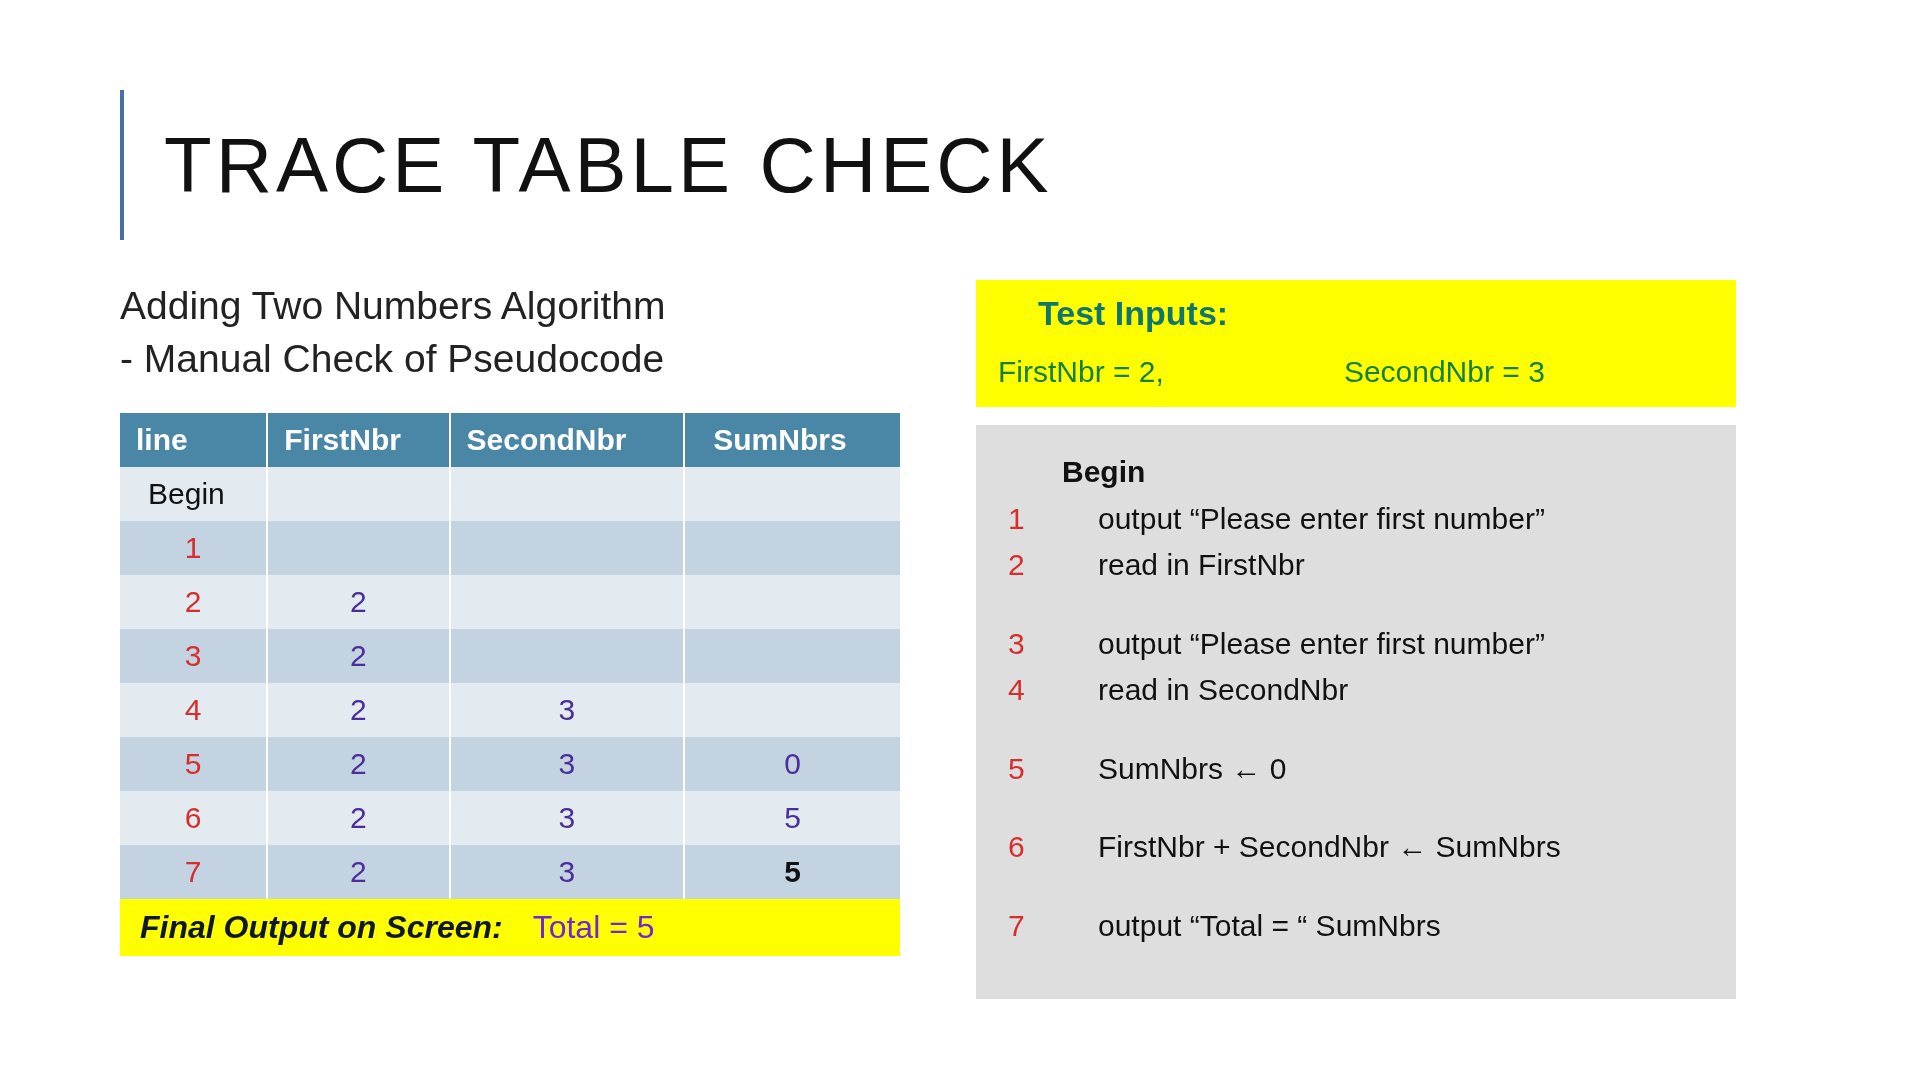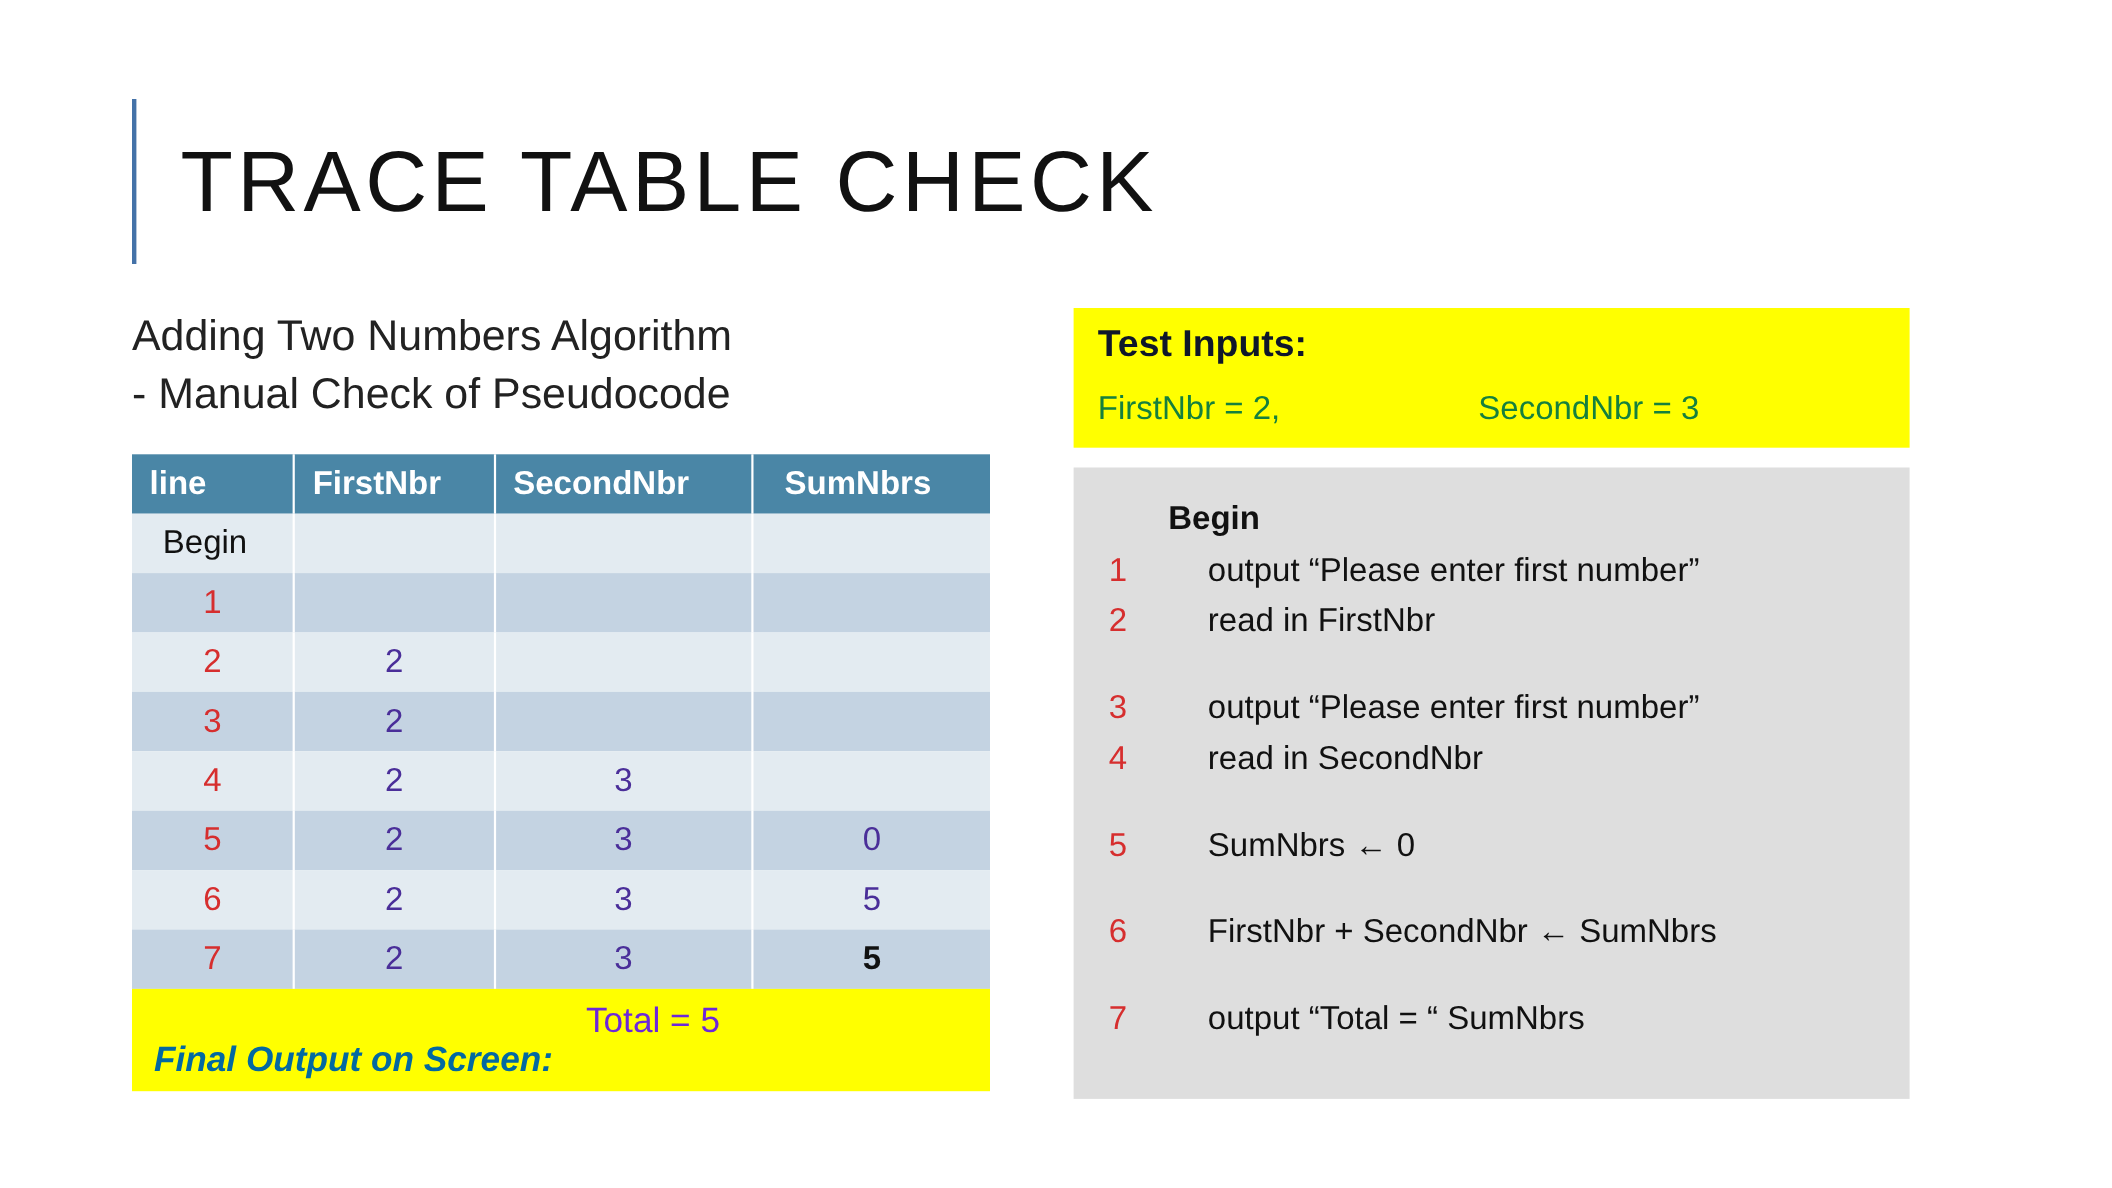--- a/index.html
+++ b/index.html
@@ -32,26 +32,26 @@
   }
   table.trace td:last-child { border-right: none; }
   table.trace td.line { color: #d62e2e; }
   table.trace td.begin { color: #111; text-align: left; padding-left: 28px; }
   table.trace tr.light td { background: #e3ebf1; }
   table.trace tr.dark td { background: #c4d3e2; }
   table.trace td.bold { font-weight: 700; color: #111; }
   .final-row {
     background: #ffff00; padding: 10px 20px; font-size: 32px; display: flex; gap: 30px;
   }
-  .final-label { font-style: italic; font-weight: 700; color: #0369a1; margin-top: 36px; }
+  .final-label { font-style: italic; font-weight: 700; color: #0f172a; }
   .final-value { color: #6d28d9; }
   .test-box {
     background: #ffff00; padding: 14px 22px 18px 22px; margin-bottom: 18px;
   }
-  .test-title { font-size: 34px; font-weight: 700; color: #0f172a; margin-bottom: 22px; }
+  .test-title { font-size: 34px; font-weight: 700; color: #0f766e; margin-bottom: 22px; margin-left: 40px; }
   .test-vals { display: flex; gap: 180px; font-size: 30px; color: #15803d; }
   .code-box {
     background: #dedede; padding: 24px 26px 50px 26px; font-size: 30px; line-height: 1.55; color: #111;
   }
   .code-row { display: flex; }
   .ln { width: 60px; flex-shrink: 0; color: #d62e2e; text-align: left; padding-left: 6px; }
   .kw { font-weight: 700; }
   .code-txt { white-space: pre; }
   .indent1 { padding-left: 36px; }
   .spacer { height: 32px; }

